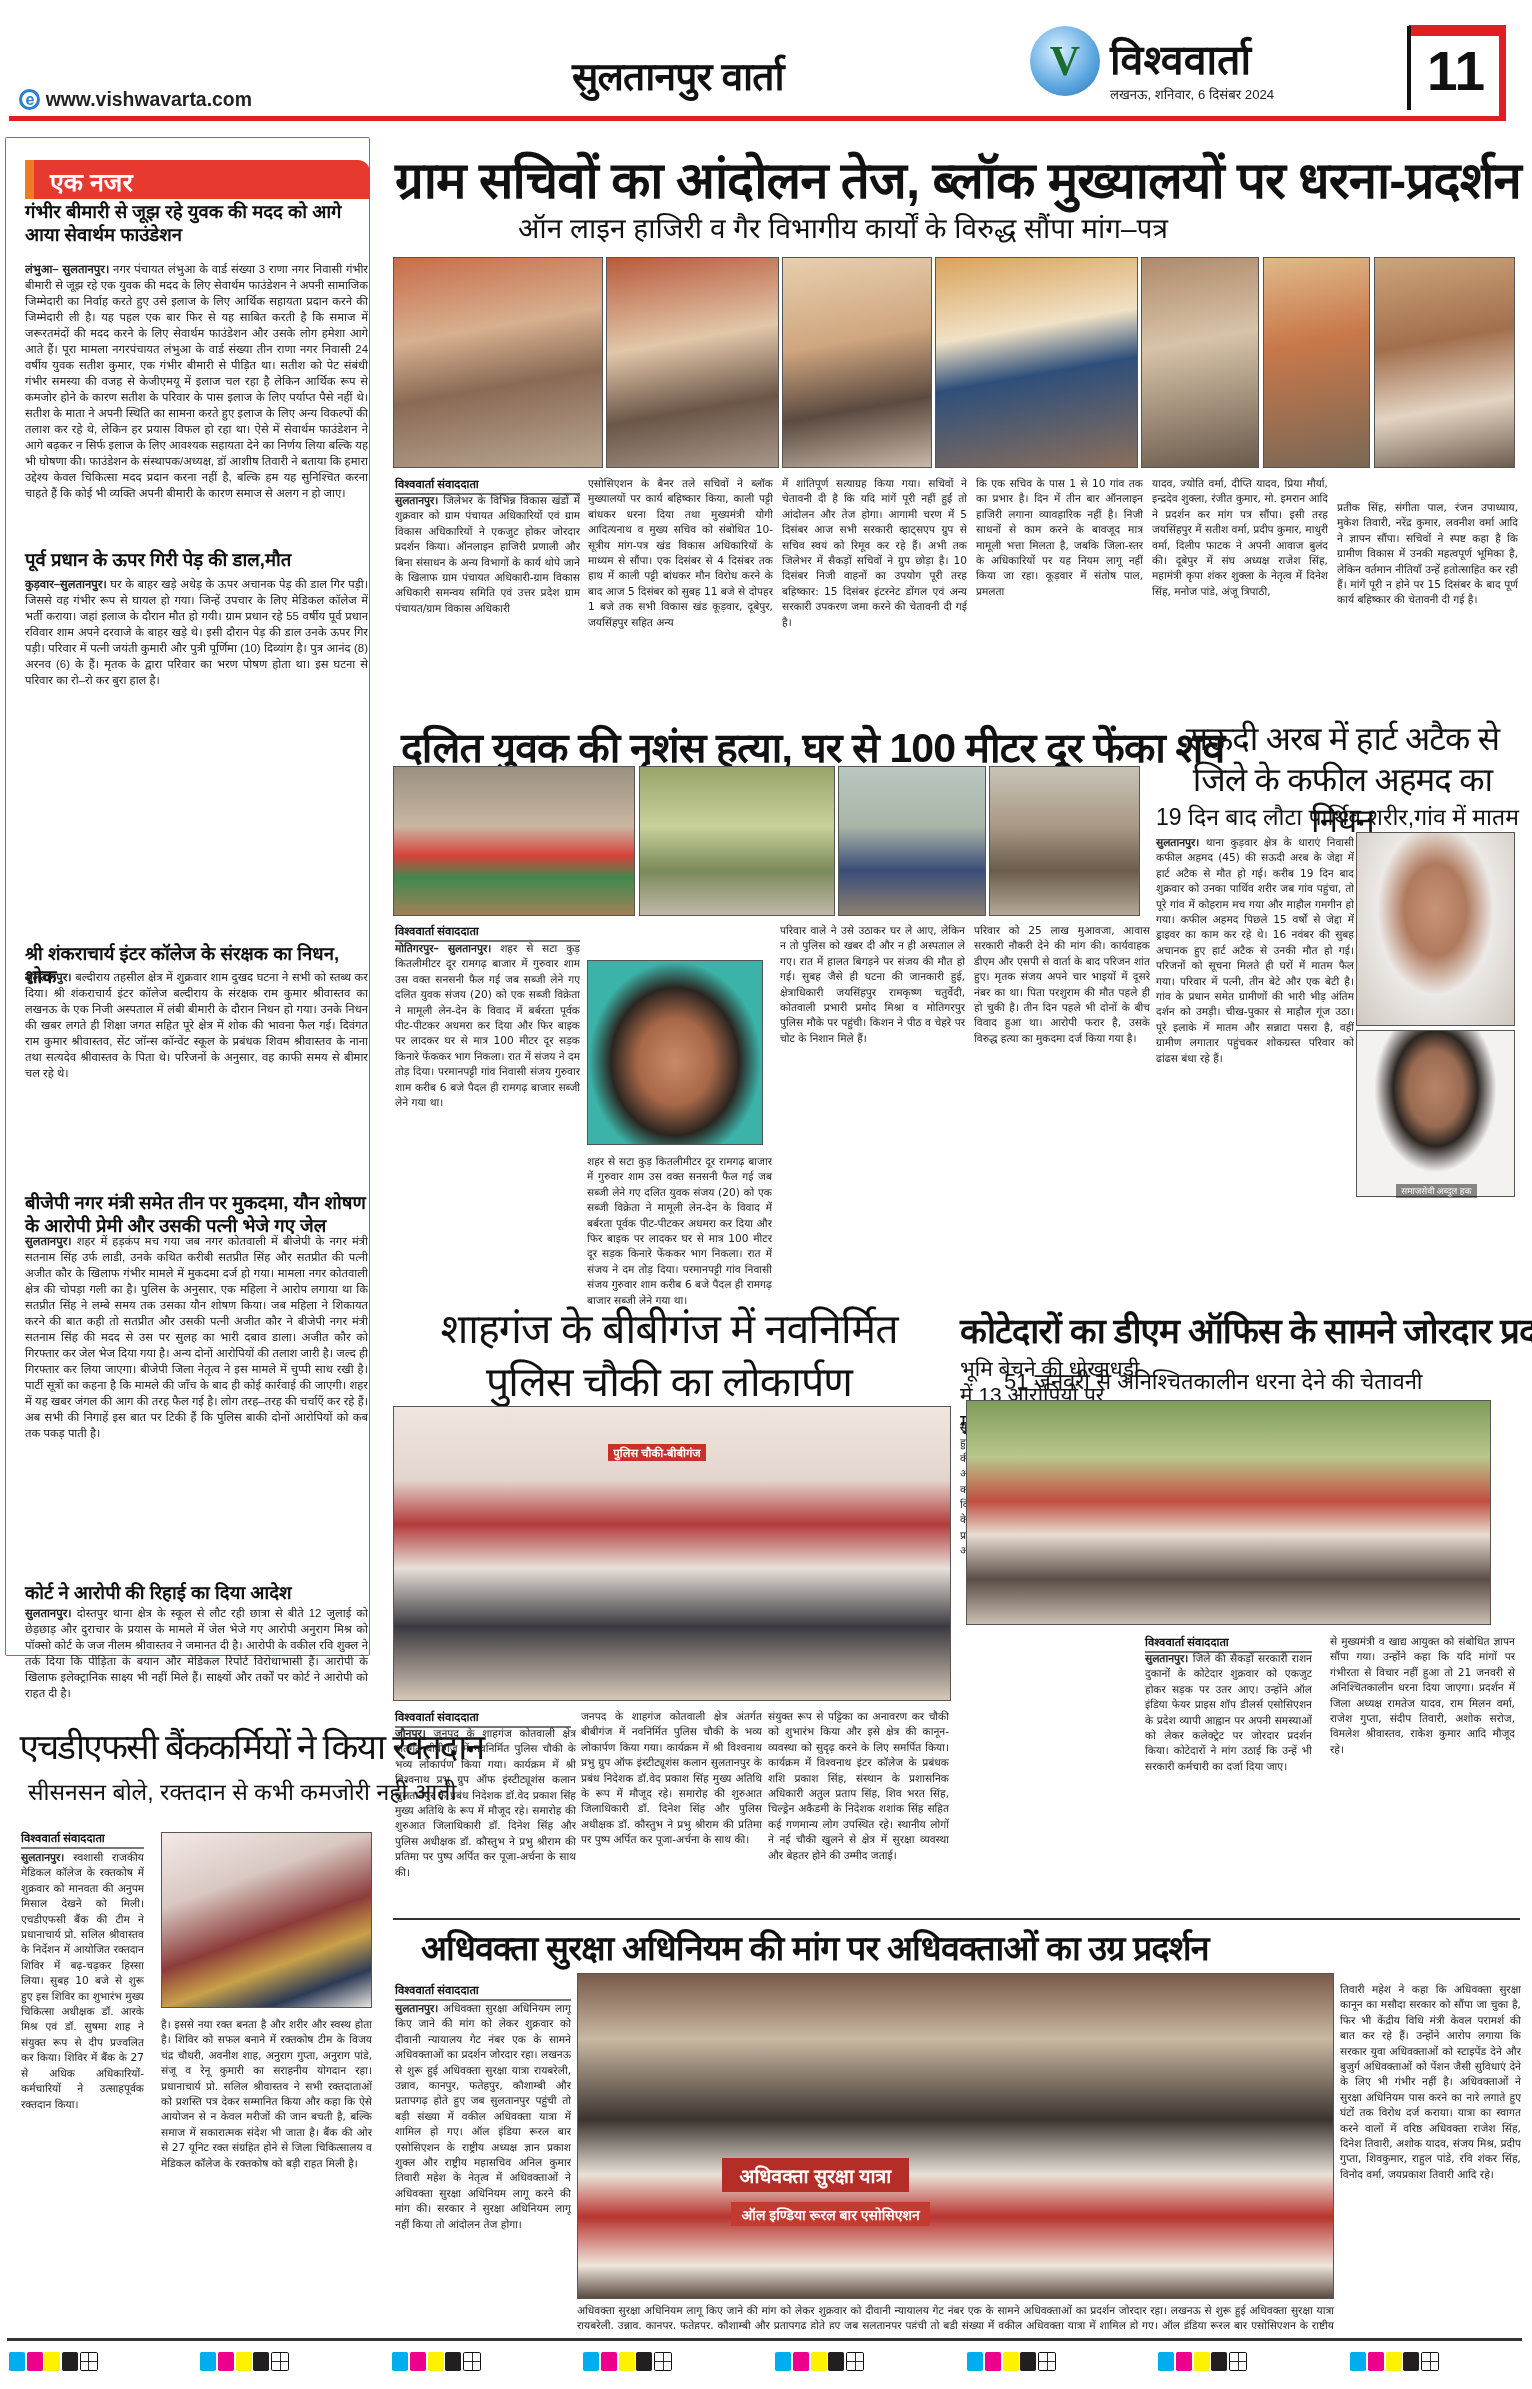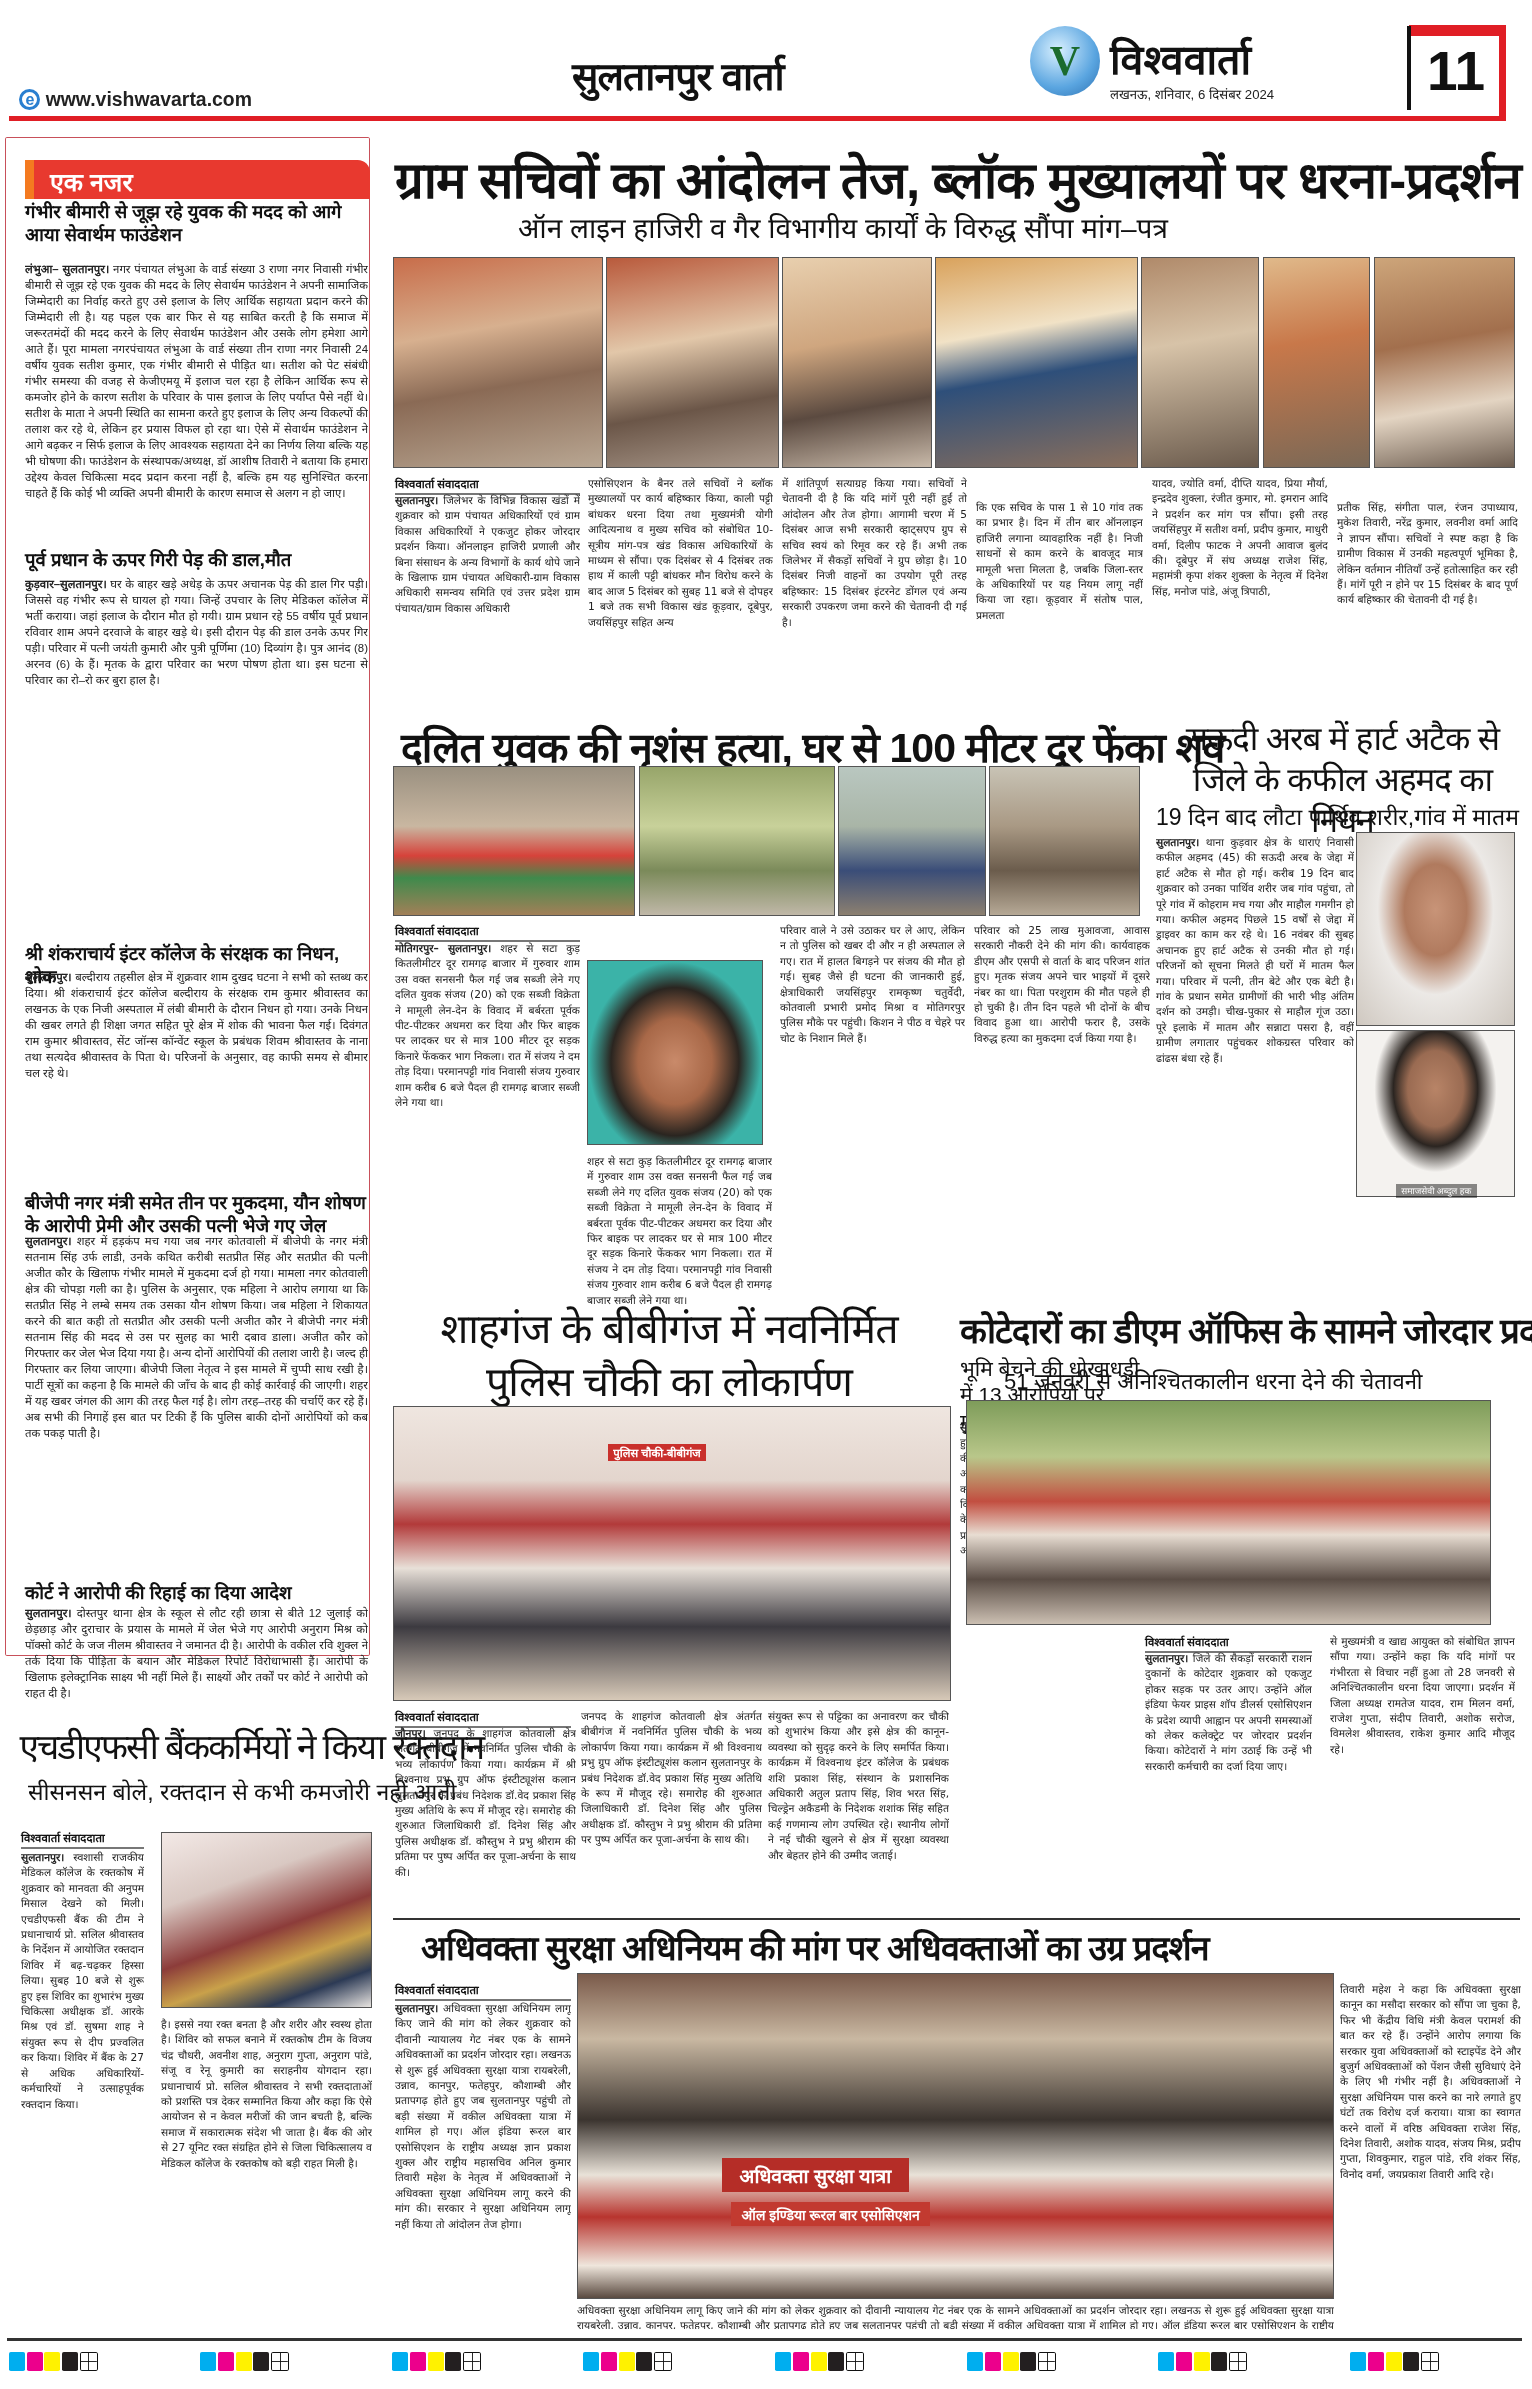--- a/index.html
+++ b/index.html
@@ -88,21 +88,21 @@
 <div class="photo" style="left:606px;top:257px;width:173px;height:211px;background:linear-gradient(170deg,#b95a3c 0%,#e2c7a9 40%,#6b5648 70%,#a9988a 100%)"></div>
 <div class="photo" style="left:782px;top:257px;width:150px;height:211px;background:linear-gradient(170deg,#e8cfae 0%,#cfa67f 40%,#5b4a40 70%,#c8b9a9 100%)"></div>
 <div class="photo" style="left:935px;top:257px;width:203px;height:211px;background:linear-gradient(170deg,#d9a25c 0%,#f1e2c6 35%,#2e4f7a 55%,#8a6f5c 100%)"></div>
 <div class="photo" style="left:1141px;top:257px;width:118px;height:211px;background:linear-gradient(170deg,#b08a6a 0%,#d7c3a8 40%,#6a5a4c 100%)"></div>
 <div class="photo" style="left:1263px;top:257px;width:107px;height:211px;background:linear-gradient(170deg,#e0b98a 0%,#c8784a 40%,#7a6856 100%)"></div>
 <div class="photo" style="left:1374px;top:257px;width:141px;height:211px;background:linear-gradient(170deg,#cda57a 0%,#a26f4d 40%,#e3d4c2 70%,#6d5d50 100%)"></div>
 <div class="by" style="left:395px;top:476px;width:185px">विश्ववार्ता संवाददाता</div>
 <div class="col" style="left:395px;top:493px;width:185px;height:220px"><b>सुलतानपुर।</b> <span>जिलेभर के विभिन्न विकास खंडों में शुक्रवार को ग्राम पंचायत अधिकारियों एवं ग्राम विकास अधिकारियों ने एकजुट होकर जोरदार प्रदर्शन किया। ऑनलाइन हाजिरी प्रणाली और बिना संसाधन के अन्य विभागों के कार्य थोपे जाने के खिलाफ ग्राम पंचायत अधिकारी-ग्राम विकास अधिकारी समन्वय समिति एवं उत्तर प्रदेश ग्राम पंचायत/ग्राम विकास अधिकारी</span></div>
 <div class="col" style="left:588px;top:476px;width:185px;height:238px">एसोसिएशन के बैनर तले सचिवों ने ब्लॉक मुख्यालयों पर कार्य बहिष्कार किया, काली पट्टी बांधकर धरना दिया तथा मुख्यमंत्री योगी आदित्यनाथ व मुख्य सचिव को संबोधित 10-सूत्रीय मांग-पत्र खंड विकास अधिकारियों के माध्यम से सौंपा। एक दिसंबर से 4 दिसंबर तक हाथ में काली पट्टी बांधकर मौन विरोध करने के बाद आज 5 दिसंबर को सुबह 11 बजे से दोपहर 1 बजे तक सभी विकास खंड कूड़वार, दूबेपुर, जयसिंहपुर सहित अन्य</div>
 <div class="col" style="left:782px;top:476px;width:185px;height:238px">में शांतिपूर्ण सत्याग्रह किया गया। सचिवों ने चेतावनी दी है कि यदि मांगें पूरी नहीं हुईं तो आंदोलन और तेज होगा। आगामी चरण में 5 दिसंबर आज सभी सरकारी व्हाट्सएप ग्रुप से सचिव स्वयं को रिमूव कर रहे हैं। अभी तक जिलेभर में सैकड़ों सचिवों ने ग्रुप छोड़ा है। 10 दिसंबर निजी वाहनों का उपयोग पूरी तरह बहिष्कार: 15 दिसंबर इंटरनेट डोंगल एवं अन्य सरकारी उपकरण जमा करने की चेतावनी दी गई है।</div>
-<div class="col" style="left:976px;top:500px;width:167px;height:238px">कि एक सचिव के पास 1 से 10 गांव तक का प्रभार है। दिन में तीन बार ऑनलाइन हाजिरी लगाना व्यावहारिक नहीं है। निजी साधनों से काम करने के बावजूद मात्र मामूली भत्ता मिलता है, जबकि जिला-स्तर के अधिकारियों पर यह नियम लागू नहीं किया जा रहा। कूड़वार में संतोष पाल, प्रमलता</div>
+<div class="col" style="left:976px;top:476px;width:167px;height:238px">कि एक सचिव के पास 1 से 10 गांव तक का प्रभार है। दिन में तीन बार ऑनलाइन हाजिरी लगाना व्यावहारिक नहीं है। निजी साधनों से काम करने के बावजूद मात्र मामूली भत्ता मिलता है, जबकि जिला-स्तर के अधिकारियों पर यह नियम लागू नहीं किया जा रहा। कूड़वार में संतोष पाल, प्रमलता</div>
 <div class="col" style="left:1152px;top:476px;width:176px;height:238px">यादव, ज्योति वर्मा, दीप्ति यादव, प्रिया मौर्या, इन्द्रदेव शुक्ला, रंजीत कुमार, मो. इमरान आदि ने प्रदर्शन कर मांग पत्र सौंपा। इसी तरह जयसिंहपुर में सतीश वर्मा, प्रदीप कुमार, माधुरी वर्मा, दिलीप फाटक ने अपनी आवाज बुलंद की। दूबेपुर में संघ अध्यक्ष राजेश सिंह, महामंत्री कृपा शंकर शुक्ला के नेतृत्व में दिनेश सिंह, मनोज पांडे, अंजू त्रिपाठी,</div>
 <div class="col" style="left:1337px;top:500px;width:181px;height:238px">प्रतीक सिंह, संगीता पाल, रंजन उपाध्याय, मुकेश तिवारी, नरेंद्र कुमार, लवनीश वर्मा आदि ने ज्ञापन सौंपा। सचिवों ने स्पष्ट कहा है कि ग्रामीण विकास में उनकी महत्वपूर्ण भूमिका है, लेकिन वर्तमान नीतियाँ उन्हें हतोत्साहित कर रही हैं। मांगें पूरी न होने पर 15 दिसंबर के बाद पूर्ण कार्य बहिष्कार की चेतावनी दी गई है।</div>
 
 <div class="hl" style="left:401px;top:718px;font-size:41px">दलित युवक की नृशंस हत्या, घर से 100 मीटर दूर फेंका शव</div>
 <div class="photo" style="left:393px;top:766px;width:242px;height:150px;background:linear-gradient(180deg,#9a9080 0%,#c9b7a1 40%,#d6423a 60%,#3f8a4c 75%,#a28058 100%)"></div>
 <div class="photo" style="left:639px;top:766px;width:196px;height:150px;background:linear-gradient(180deg,#97a56a 0%,#c8d19a 40%,#7b8a5a 70%,#c0b8a8 100%)"></div>
 <div class="photo" style="left:838px;top:766px;width:148px;height:150px;background:linear-gradient(180deg,#b9c7c0 0%,#a9b5a7 40%,#3a4d78 70%,#8c8070 100%)"></div>
 <div class="photo" style="left:989px;top:766px;width:151px;height:150px;background:linear-gradient(180deg,#c8c3b5 0%,#a99984 40%,#6b5c4c 70%,#b6a996 100%)"></div>
 <div class="by" style="left:395px;top:923px;width:185px">विश्ववार्ता संवाददाता</div>
 <div class="col" style="left:395px;top:941px;width:185px;height:405px"><b>मोतिगरपुर– सुलतानपुर।</b> <span>शहर से सटा कुड़ कितलीमीटर दूर रामगढ़ बाजार में गुरुवार शाम उस वक्त सनसनी फैल गई जब सब्जी लेने गए दलित युवक संजय (20) को एक सब्जी विक्रेता ने मामूली लेन-देन के विवाद में बर्बरता पूर्वक पीट-पीटकर अधमरा कर दिया और फिर बाइक पर लादकर घर से मात्र 100 मीटर दूर सड़क किनारे फेंककर भाग निकला। रात में संजय ने दम तोड़ दिया। परमानपट्टी गांव निवासी संजय गुरुवार शाम करीब 6 बजे पैदल ही रामगढ़ बाजार सब्जी लेने गया था।</span></div>
@@ -128,21 +128,21 @@
 
 <div class="sub" style="left:960px;top:1356px;font-size:21px;white-space:normal;width:181px;line-height:26.4px">भूमि बेचने की धोखाधड़ी में 13 आरोपियों पर मुकदमा</div>
 <div class="col" style="left:960px;top:1420px;width:181px;height:493px"><b>सुलतानपुर।</b> <span>राजस्व परिषद के फैसले को छिपाते हुए गलत चौहद्दी दिखाकर दूसरे की जमीन बेचने की धोखाधड़ी में कोतवाली नगर पुलिस ने 13 आरोपियों के खिलाफ मुकदमा दर्ज किया है। कोतवाल धीरज कुमार ने बताया कि मामले की विवेचना शुरू कर दी गई है। कुड़वार थाना क्षेत्र के सरैया पूरे विशेन निवासी अजय ने अदालत में प्रार्थना पत्र देकर आरोप लगाया कि वर्ष 2021 और 2022 में मुकदमे दर्ज किए गए।</span></div>
 
 <div class="hl" style="left:960px;top:1306px;font-size:35px">कोटेदारों का डीएम ऑफिस के सामने जोरदार प्रदर्शन</div>
 <div class="sub" style="left:1004px;top:1365px;font-size:22px">51 जनवरी से अनिश्चितकालीन धरना देने की चेतावनी</div>
 <div class="photo" style="left:966px;top:1400px;width:525px;height:225px;background:linear-gradient(180deg,#7e9c5a 0%,#b9c78a 25%,#c24e40 45%,#e8ddd2 60%,#5b4e46 80%,#cbbfb2 100%)"></div>
 <div class="by" style="left:1145px;top:1634px;width:167px">विश्ववार्ता संवाददाता</div>
 <div class="col" style="left:1145px;top:1651px;width:167px;height:264px"><b>सुलतानपुर।</b> <span>जिले की सैकड़ों सरकारी राशन दुकानों के कोटेदार शुक्रवार को एकजुट होकर सड़क पर उतर आए। उन्होंने ऑल इंडिया फेयर प्राइस शॉप डीलर्स एसोसिएशन के प्रदेश व्यापी आह्वान पर अपनी समस्याओं को लेकर कलेक्ट्रेट पर जोरदार प्रदर्शन किया। कोटेदारों ने मांग उठाई कि उन्हें भी सरकारी कर्मचारी का दर्जा दिया जाए।</span></div>
 <div class="col" style="left:1145px;top:1634px;width:0;height:0"></div>
-<div class="col" style="left:1330px;top:1634px;width:185px;height:282px">से मुख्यमंत्री व खाद्य आयुक्त को संबोधित ज्ञापन सौंपा गया। उन्होंने कहा कि यदि मांगों पर गंभीरता से विचार नहीं हुआ तो 28 जनवरी से अनिश्चितकालीन धरना दिया जाएगा। प्रदर्शन में जिला अध्यक्ष रामतेज यादव, राम मिलन वर्मा, राजेश गुप्ता, संदीप तिवारी, अशोक सरोज, विमलेश श्रीवास्तव, राकेश कुमार आदि मौजूद रहे।</div>
+<div class="col" style="left:1330px;top:1634px;width:185px;height:282px">से मुख्यमंत्री व खाद्य आयुक्त को संबोधित ज्ञापन सौंपा गया। उन्होंने कहा कि यदि मांगों पर गंभीरता से विचार नहीं हुआ तो 21 जनवरी से अनिश्चितकालीन धरना दिया जाएगा। प्रदर्शन में जिला अध्यक्ष रामतेज यादव, राम मिलन वर्मा, राजेश गुप्ता, संदीप तिवारी, अशोक सरोज, विमलेश श्रीवास्तव, राकेश कुमार आदि मौजूद रहे।</div>
 
 <div class="rule" style="left:393px;top:1918px;width:1127px;height:1.8px"></div>
 <div class="hl" style="left:421px;top:1924px;font-size:34px">अधिवक्ता सुरक्षा अधिनियम की मांग पर अधिवक्ताओं का उग्र प्रदर्शन</div>
 <div class="by" style="left:395px;top:1982px;width:176px">विश्ववार्ता संवाददाता</div>
 <div class="col" style="left:395px;top:2001px;width:176px;height:326px"><b>सुलतानपुर।</b> <span>अधिवक्ता सुरक्षा अधिनियम लागू किए जाने की मांग को लेकर शुक्रवार को दीवानी न्यायालय गेट नंबर एक के सामने अधिवक्ताओं का प्रदर्शन जोरदार रहा। लखनऊ से शुरू हुई अधिवक्ता सुरक्षा यात्रा रायबरेली, उन्नाव, कानपुर, फतेहपुर, कौशाम्बी और प्रतापगढ़ होते हुए जब सुलतानपुर पहुंची तो बड़ी संख्या में वकील अधिवक्ता यात्रा में शामिल हो गए। ऑल इंडिया रूरल बार एसोसिएशन के राष्ट्रीय अध्यक्ष ज्ञान प्रकाश शुक्ल और राष्ट्रीय महासचिव अनिल कुमार तिवारी महेश के नेतृत्व में अधिवक्ताओं ने अधिवक्ता सुरक्षा अधिनियम लागू करने की मांग की। सरकार ने सुरक्षा अधिनियम लागू नहीं किया तो आंदोलन तेज होगा।</span></div>
 <div class="photo" style="left:577px;top:1973px;width:757px;height:326px;background:linear-gradient(180deg,#7a5a4a 0%,#c9b8a2 20%,#3b342f 45%,#e9e2d8 62%,#b8342e 75%,#efe6dc 90%,#5a4a40 100%)"></div>
 <div class="cap" style="left:722px;top:2158px;background:#b52d27;font-size:19.4px;font-weight:bold;padding:3.5px 17.6px">अधिवक्ता सुरक्षा यात्रा</div>
 <div class="cap" style="left:731px;top:2202px;background:#c23a30;font-size:14px;font-weight:bold;padding:2.6px 10.6px">ऑल इण्डिया रूरल बार एसोसिएशन</div>
 <div class="col" style="left:577px;top:2303px;width:757px;height:26.4px">अधिवक्ता सुरक्षा अधिनियम लागू किए जाने की मांग को लेकर शुक्रवार को दीवानी न्यायालय गेट नंबर एक के सामने अधिवक्ताओं का प्रदर्शन जोरदार रहा। लखनऊ से शुरू हुई अधिवक्ता सुरक्षा यात्रा रायबरेली, उन्नाव, कानपुर, फतेहपुर, कौशाम्बी और प्रतापगढ़ होते हुए जब सुलतानपुर पहुंची तो बड़ी संख्या में वकील अधिवक्ता यात्रा में शामिल हो गए। ऑल इंडिया रूरल बार एसोसिएशन के राष्ट्रीय अध्यक्ष ज्ञान प्रकाश शुक्ल और राष्ट्रीय महासचिव अनिल कुमार तिवारी महेश के नेतृत्व में अधिवक्ताओं ने अधिवक्ता सुरक्षा अधिनियम लागू करने की मांग की। सरकार ने सुरक्षा अधिनियम लागू नहीं किया तो आंदोलन तेज होगा।</div>
 <div class="col" style="left:1340px;top:1982px;width:181px;height:348px">तिवारी महेश ने कहा कि अधिवक्ता सुरक्षा कानून का मसौदा सरकार को सौंपा जा चुका है, फिर भी केंद्रीय विधि मंत्री केवल परामर्श की बात कर रहे हैं। उन्होंने आरोप लगाया कि सरकार युवा अधिवक्ताओं को स्टाइपेंड देने और बुजुर्ग अधिवक्ताओं को पेंशन जैसी सुविधाएं देने के लिए भी गंभीर नहीं है। अधिवक्ताओं ने सुरक्षा अधिनियम पास करने का नारे लगाते हुए घंटों तक विरोध दर्ज कराया। यात्रा का स्वागत करने वालों में वरिष्ठ अधिवक्ता राजेश सिंह, दिनेश तिवारी, अशोक यादव, संजय मिश्र, प्रदीप गुप्ता, शिवकुमार, राहुल पांडे, रवि शंकर सिंह, विनोद वर्मा, जयप्रकाश तिवारी आदि रहे।</div>

